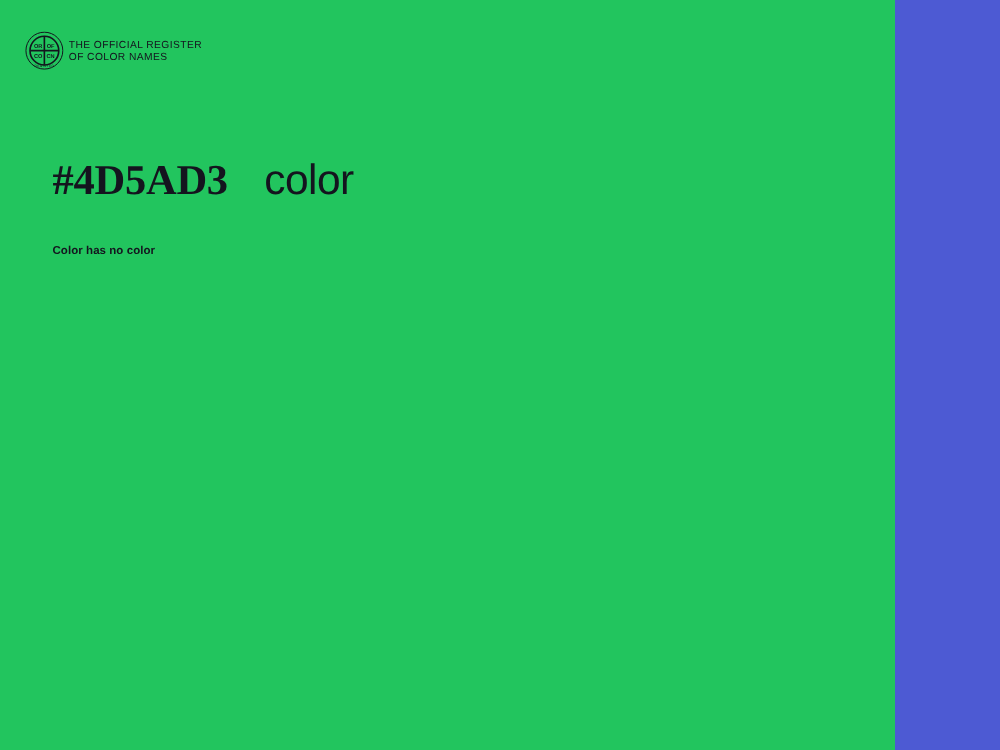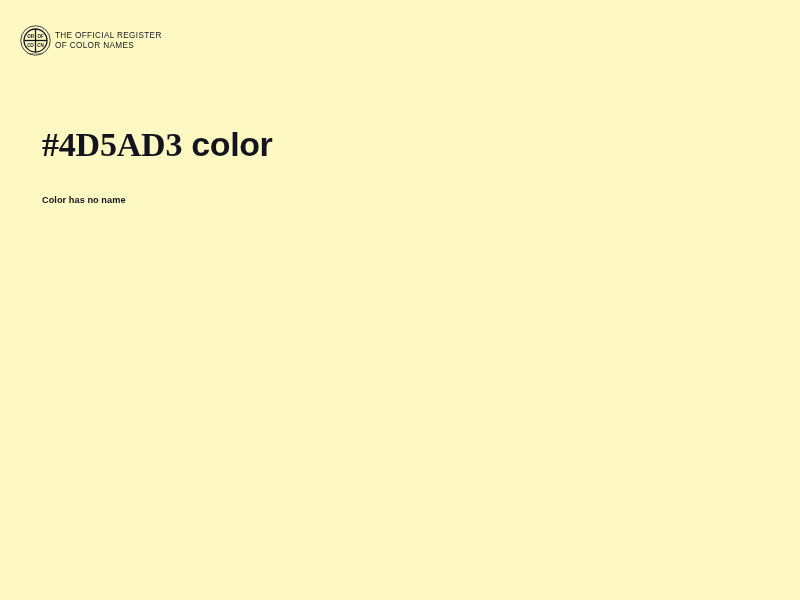--- a/index.html
+++ b/index.html
@@ -9,23 +9,23 @@
   }
   body {
     width: 800px;
     height: 600px;
     overflow: hidden;
     font-family: "Liberation Sans", sans-serif;
     background: #4d5ad3;
   }
   .page {
     position: relative;
-    width: 800px;
+    width: 716px;
     height: 600px;
-    background: #fef9c3;
+    background: #22c55e;
     box-sizing: border-box;
   }
 
   
   .site-header {
     position: absolute;
     left: 20px;
     top: 25px;
     display: flex;
     align-items: center;
@@ -70,21 +70,22 @@
     letter-spacing: -0.4px;
     white-space: nowrap;
     font-weight: 400;
   }
   .color-title .hex {
     font-weight: 700;
     letter-spacing: -0.2px;
     font-family: Liberation Serif, serif;
   }
   .color-title .word {
-    font-weight: 700;
+    font-weight: 400;
+    margin-left: 20px;
   }
   .color-subtitle {
     margin: 0;
     padding-top: 28px;
     font-family: "Liberation Sans", sans-serif;
     font-size: 9.2px;
     font-weight: 700;
     letter-spacing: 0.05px;
     color: #14141e;
     white-space: nowrap;
@@ -110,16 +111,16 @@
       </svg>
     </span>
     <span class="brand-text">
       <span class="brand-line">THE OFFICIAL REGISTER</span>
       <span class="brand-line">OF COLOR NAMES</span>
     </span>
   </a>
 
   <div class="main">
     <h1 class="color-title"><span class="hex">#4D5AD3</span> <span class="word">color</span></h1>
-    <p class="color-subtitle">Color has no name</p>
+    <p class="color-subtitle">Color has no color</p>
   </div>
 
 </div>
 
 </body></html>

